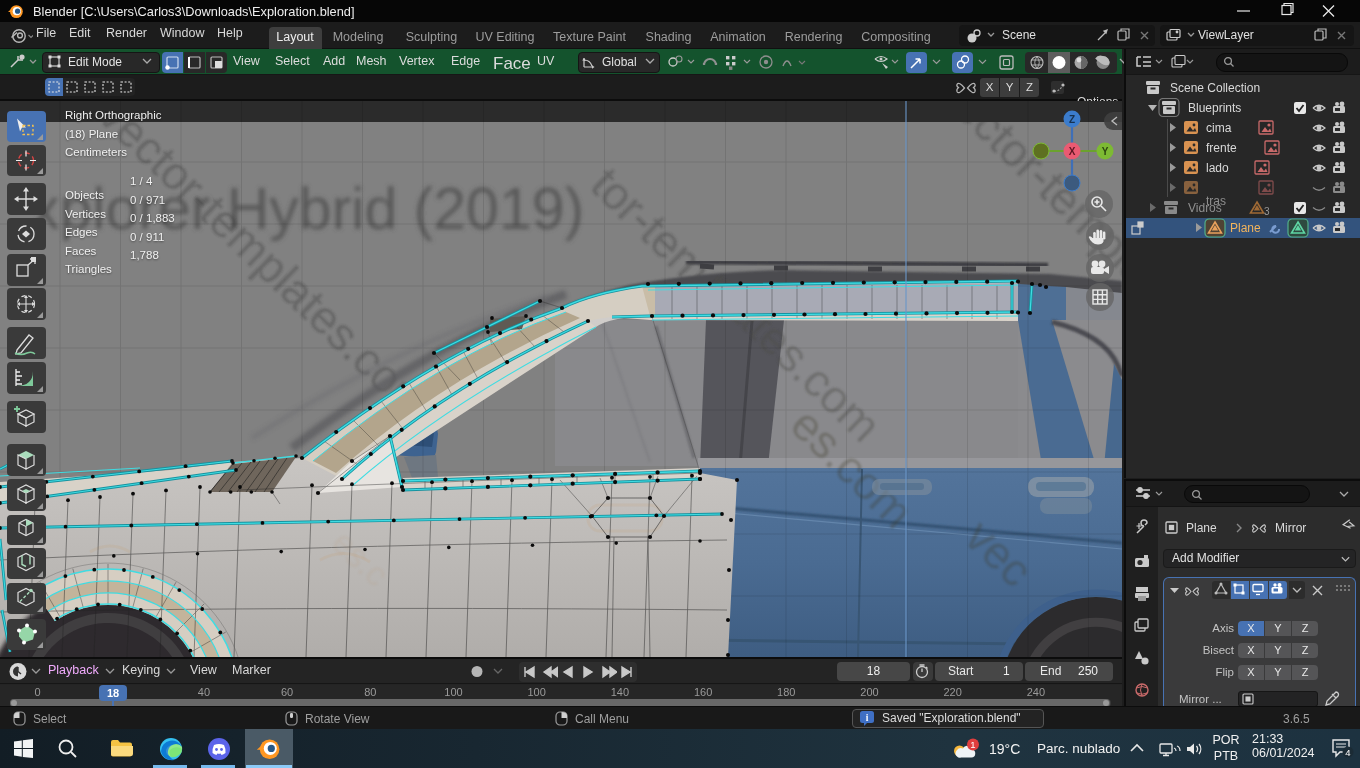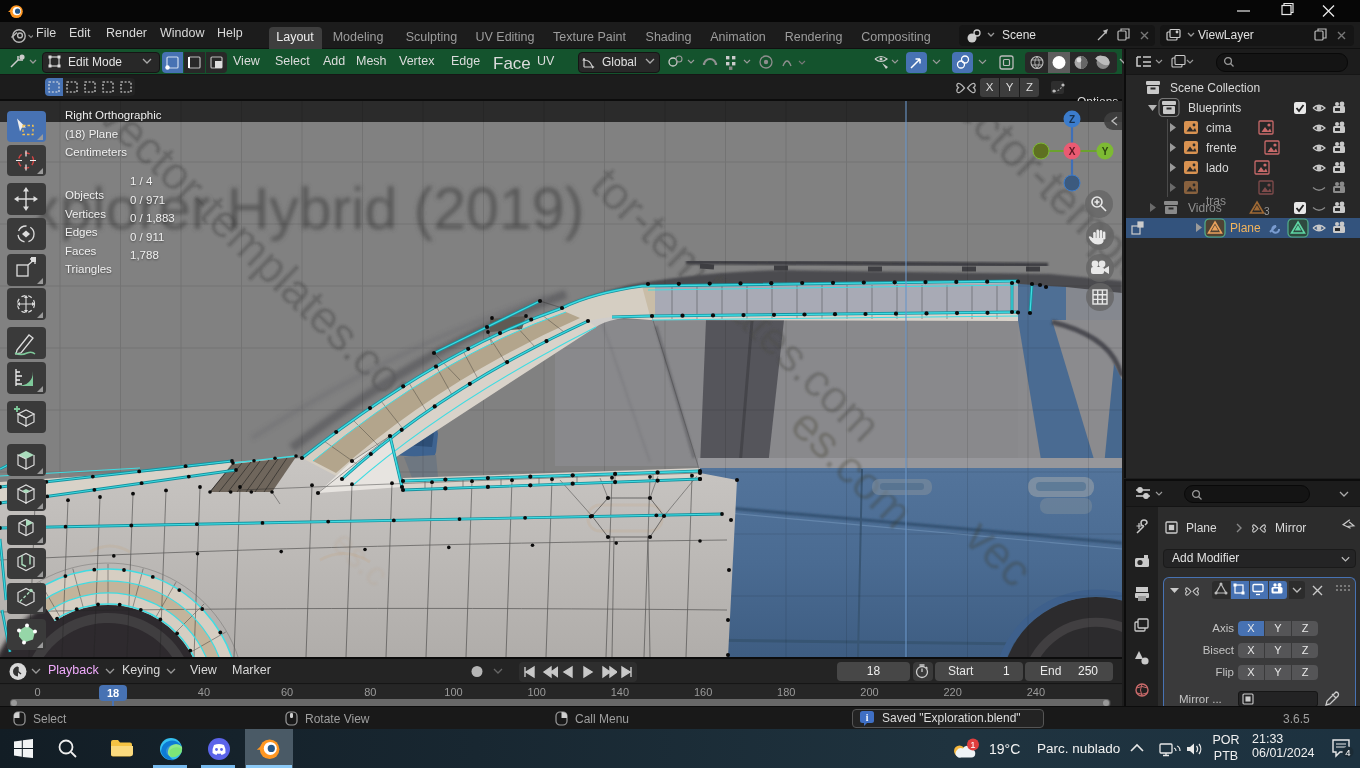--- a/index.html
+++ b/index.html
@@ -8,20 +8,21 @@
 </style></head>
 <body>
 
 <div class="abs" style="left:0;top:0;width:1360px;height:22px;background:#060606">
  <svg class="abs" style="left:7px;top:3px" width="17" height="17" viewBox="0 0 17 17">
   <circle cx="9.4" cy="8.6" r="6.4" fill="#ff9722"></circle>
   <circle cx="9.8" cy="8.2" r="4.1" fill="#fff"></circle>
   <circle cx="10.6" cy="8.2" r="2.6" fill="#265787"></circle>
   <path d="M1 9 L7 3.5 4.5 9Z" fill="#ff9722"></path>
  </svg>
+ <div class="abs" style="left:33px;top:4px;font-size:12.8px;color:#ededed">Blender [C:\Users\Carlos3\Downloads\Exploration.blend]</div>
  <svg class="abs" style="left:1230px;top:0" width="130" height="22" viewBox="0 0 130 22">
   <path d="M7 11h13" stroke="#e8e8e8" stroke-width="1.2"></path>
   <rect x="52" y="5.5" width="9" height="9" fill="none" stroke="#e8e8e8" stroke-width="1.2"></rect>
   <path d="M54 5.5v-2h9v9h-2" fill="none" stroke="#e8e8e8" stroke-width="1.2"></path>
   <path d="M93 5.5l11 11M104 5.5l-11 11" stroke="#e8e8e8" stroke-width="1.3"></path>
  </svg>
 </div>
 
 <div class="abs" style="left:0;top:22px;width:1360px;height:27px;background:#1c1c1c;border-bottom:1px solid #101010">
  <svg class="abs" style="left:9px;top:5px" width="24" height="18" viewBox="0 0 24 18">

